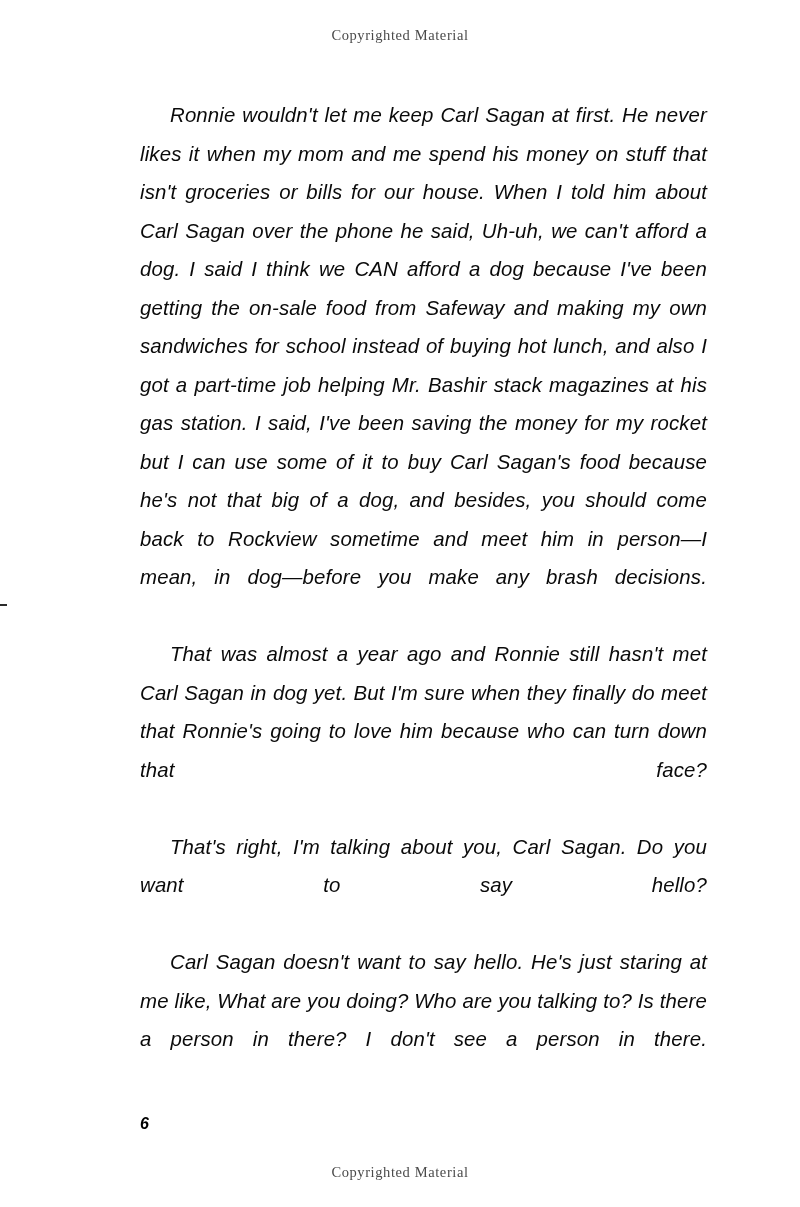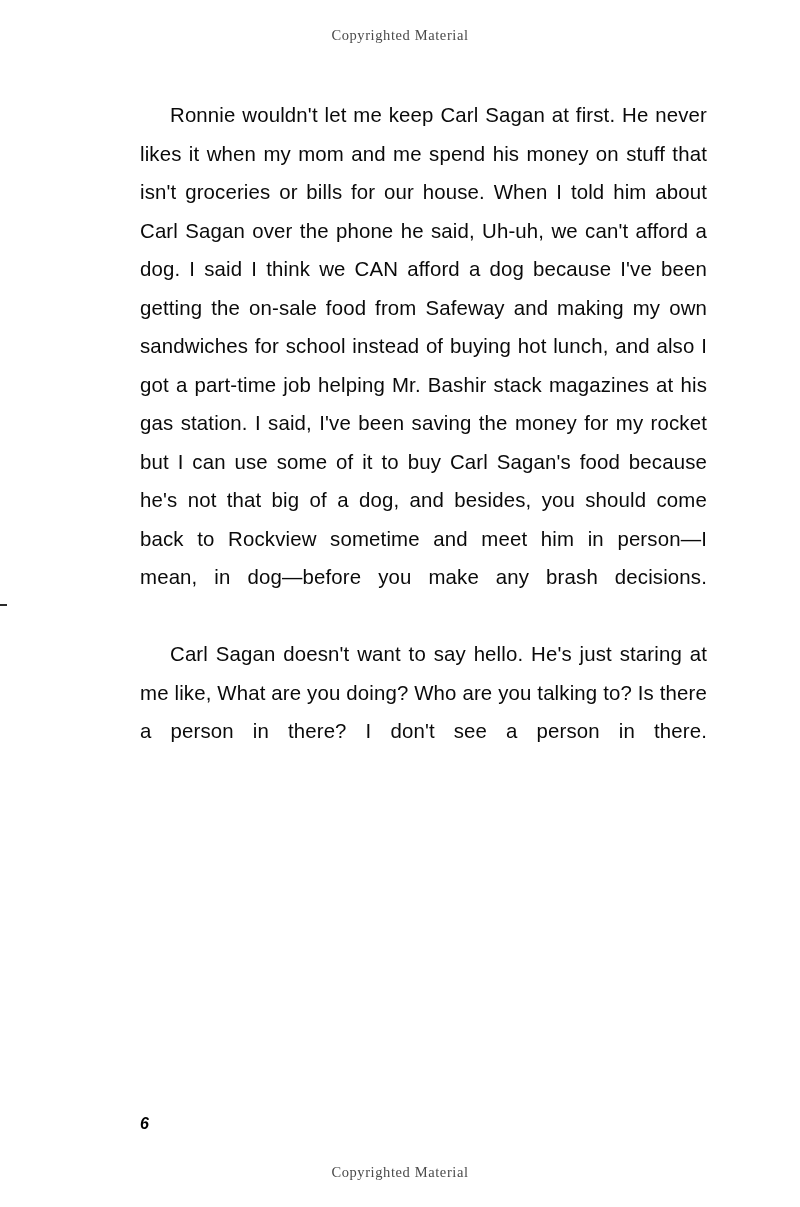--- a/index.html
+++ b/index.html
@@ -45,20 +45,21 @@
   p.para {
     margin: 0;
     font-family: "Liberation Sans", sans-serif;
     font-size: 20.4px;
     line-height: 38.5px;
     text-align: justify;
     text-indent: 30px;
     font-weight: 300;
     letter-spacing: 0.15px;
     color: #0a0a0a;
+    font-style: italic;
   }
   p.para:last-child {
     text-align: justify;
   }
   
   p.para::after {
     content: "";
     display: inline-block;
     width: 100%;
   }
@@ -87,20 +88,22 @@
 <body>
 
 <div class="page">
 
   <div class="watermark watermark-top">Copyrighted Material</div>
 
   <div class="edge-mark"></div>
 
   <div class="text-block">
     <p class="para">Ronnie wouldn't let me keep Carl Sagan at first. He never likes it when my mom and me spend his money on stuff that isn't groceries or bills for our house. When I told him about Carl Sagan over the phone he said, Uh-uh, we can't afford a dog. I said I think we CAN afford a dog because I've been getting the on-sale food from Safeway and making my own sandwiches for school instead of buying hot lunch, and also I got a part-time job helping Mr. Bashir stack magazines at his gas station. I said, I've been saving the money for my rocket but I can use some of it to buy Carl Sagan's food because he's not that big of a dog, and besides, you should come back to Rockview sometime and meet him in person—I mean, in dog—before you make any brash decisions.</p>
+    <p class="para">That was almost a year ago and Ronnie still hasn't met Carl Sagan in dog yet. But I'm sure when they finally do meet that Ronnie's going to love him because who can turn down that face?</p>
+    <p class="para">That's right, I'm talking about you, Carl Sagan. Do you want to say hello?</p>
     <p class="para">Carl Sagan doesn't want to say hello. He's just staring at me like, What are you doing? Who are you talking to? Is there a person in there? I don't see a person in there.</p>
 
   </div>
 
   <div class="folio">6</div>
 
   <div class="watermark watermark-bottom">Copyrighted Material</div>
 </div>
 
 </body></html>

